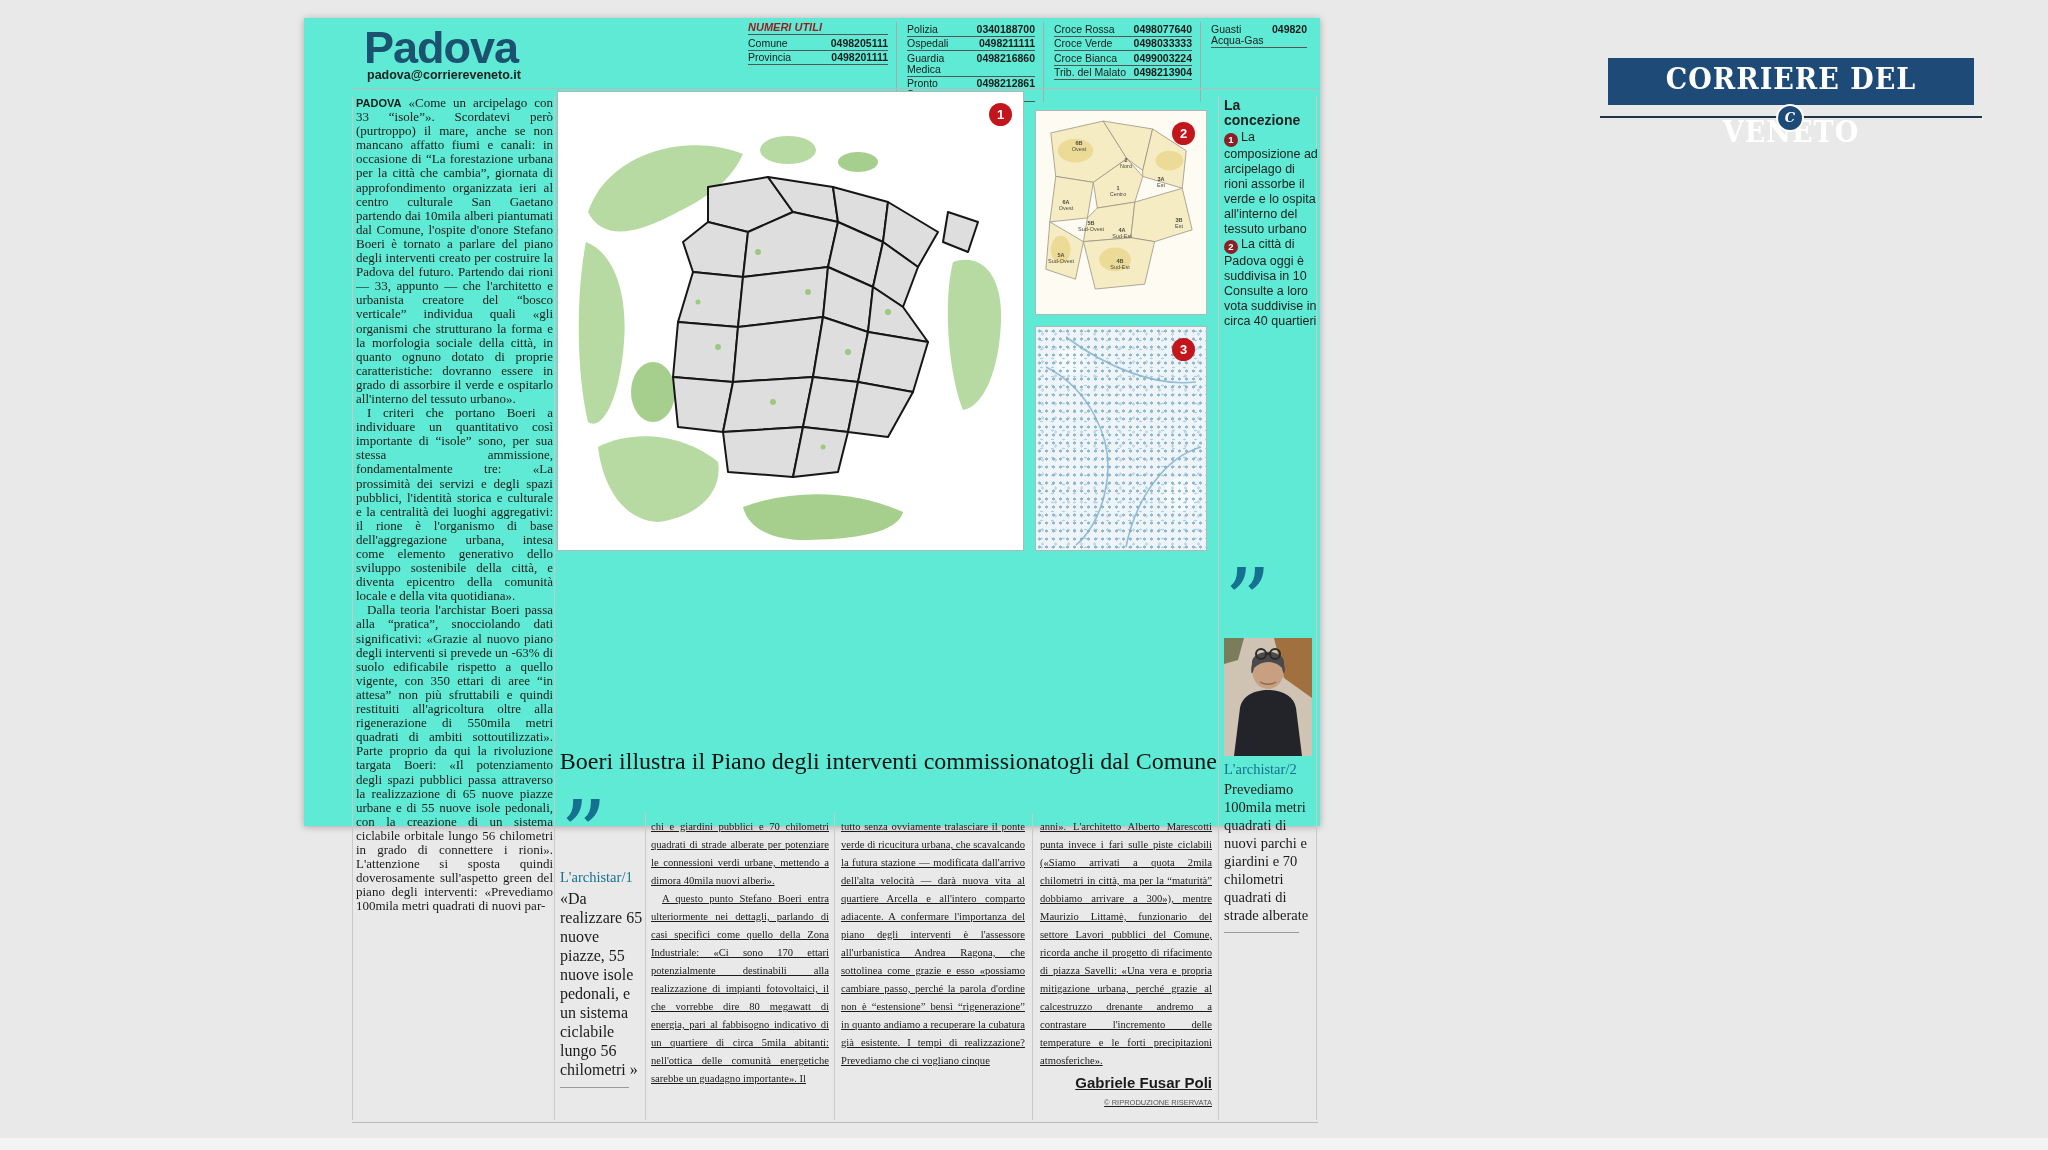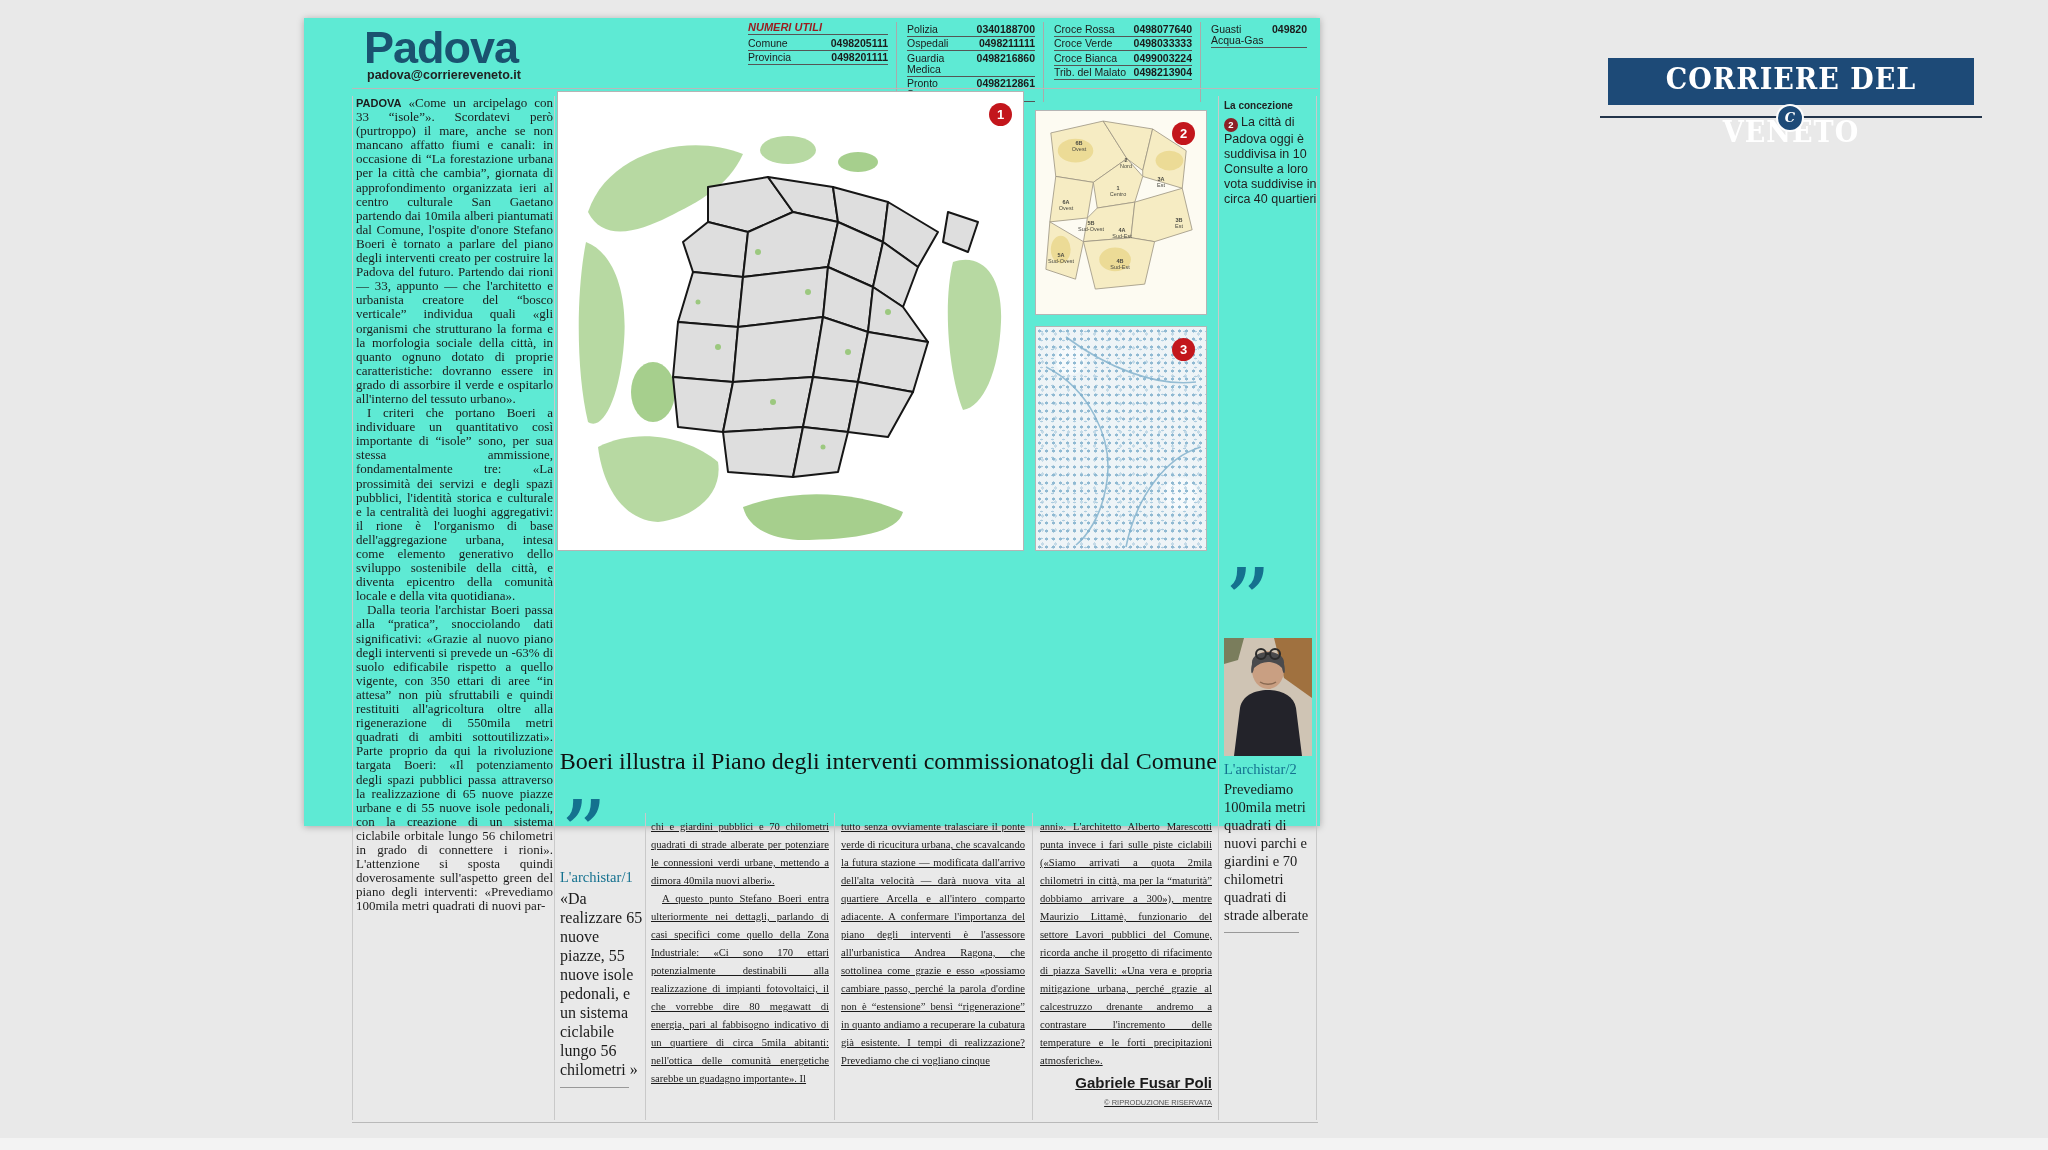--- a/index.html
+++ b/index.html
@@ -68,21 +68,21 @@
   
   .pq{position:absolute;font-size:16px;line-height:19px;}
   .pq1{left:256px;top:788px;width:86px;}
   .qmark{font-family:"DejaVu Serif",serif;font-size:92px;line-height:58px;color:#14718f;
          letter-spacing:-7px;display:block;}
   .qlabel{color:#14718f;font-size:14.5px;margin:4px 0 2px 0;display:block;}
   .pq .endrule{border:none;border-top:1px solid #999;margin:8px 0 0 0;width:80%;}
   
   .sidebar{position:absolute;left:920px;top:80px;width:94px;
            font-family:"Liberation Sans",sans-serif;font-size:12.5px;line-height:15px;color:#222;}
-  .sb-title{font-weight:bold;font-size:10px;margin-bottom:2px;}
+  .sb-title{font-weight:bold;font-size:14px;margin-bottom:2px;}
   .sb-num{display:inline-block;width:14px;height:14px;border-radius:50%;background:#8c1f26;
           color:#fff;font-weight:bold;font-size:9.5px;line-height:14px;text-align:center;
           margin-right:3px;vertical-align:-2px;}
   .pq2{left:920px;top:556px;width:94px;font-size:14.5px;line-height:18px;}
   .photo{display:block;width:88px;height:118px;margin:6px 0 4px 0;}
   
   .logo{position:absolute;left:1608px;top:58px;width:366px;height:47px;background:#1d4a77;}
   .logo-text{color:#fff;font-family:"DejaVu Serif",serif;font-weight:bold;font-size:27px;
              text-align:center;line-height:47px;letter-spacing:1px;transform:scaleY(1.12);}
   .logo-line{position:absolute;left:1600px;top:116px;width:382px;height:2px;background:#23344a;}
@@ -316,20 +316,21 @@
       <p>tutto senza ovviamente tralasciare il ponte verde di ricucitura urbana, che scavalcando la futura stazione — modificata dall'arrivo dell'alta velocità — darà nuova vita al quartiere Arcella e all'intero comparto adiacente. A confermare l'importanza del piano degli interventi è l'assessore all'urbanistica Andrea Ragona, che sottolinea come grazie e esso «possiamo cambiare passo, perché la parola d'ordine non è “estensione” bensì “rigenerazione” in quanto andiamo a recuperare la cubatura già esistente. I tempi di realizzazione? Prevediamo che ci vogliano cinque</p>
     </div>
     <div class="bcol colN col4">
       <p>anni». L'architetto Alberto Marescotti punta invece i fari sulle piste ciclabili («Siamo arrivati a quota 2mila chilometri in città, ma per la “maturità” dobbiamo arrivare a 300»), mentre Maurizio Littamè, funzionario del settore Lavori pubblici del Comune, ricorda anche il progetto di rifacimento di piazza Savelli: «Una vera e propria mitigazione urbana, perché grazie al calcestruzzo drenante andremo a contrastare l'incremento delle temperature e le forti precipitazioni atmosferiche».</p>
       <div class="byline">Gabriele Fusar Poli</div>
       <div class="copyright">© RIPRODUZIONE RISERVATA</div>
     </div>
 
     <div class="sidebar">
       <div class="sb-title">La concezione</div>
+      <div class="sb-item"><span class="sb-num">1</span><span>La composizione ad arcipelago di rioni assorbe il verde e lo ospita all'interno del tessuto urbano</span></div>
       <div class="sb-item"><span class="sb-num">2</span><span>La città di Padova oggi è suddivisa in 10 Consulte a loro vota suddivise in circa 40 quartieri</span></div>
     </div>
 
     <div class="pq pq2">
       <span class="qmark">”</span>
       <svg class="photo" viewBox="0 0 88 118">
         <rect width="88" height="118" fill="#cfc4b4"></rect>
         <path d="M50,0 L88,0 L88,60 L60,40 Z" fill="#a0713f"></path>
         <path d="M0,0 L20,0 L14,22 L0,26 Z" fill="#7a7d5c"></path>
         <path d="M10,118 L16,70 C18,58 30,52 44,52 C58,52 70,58 72,70 L78,118 Z" fill="#23232a"></path>

